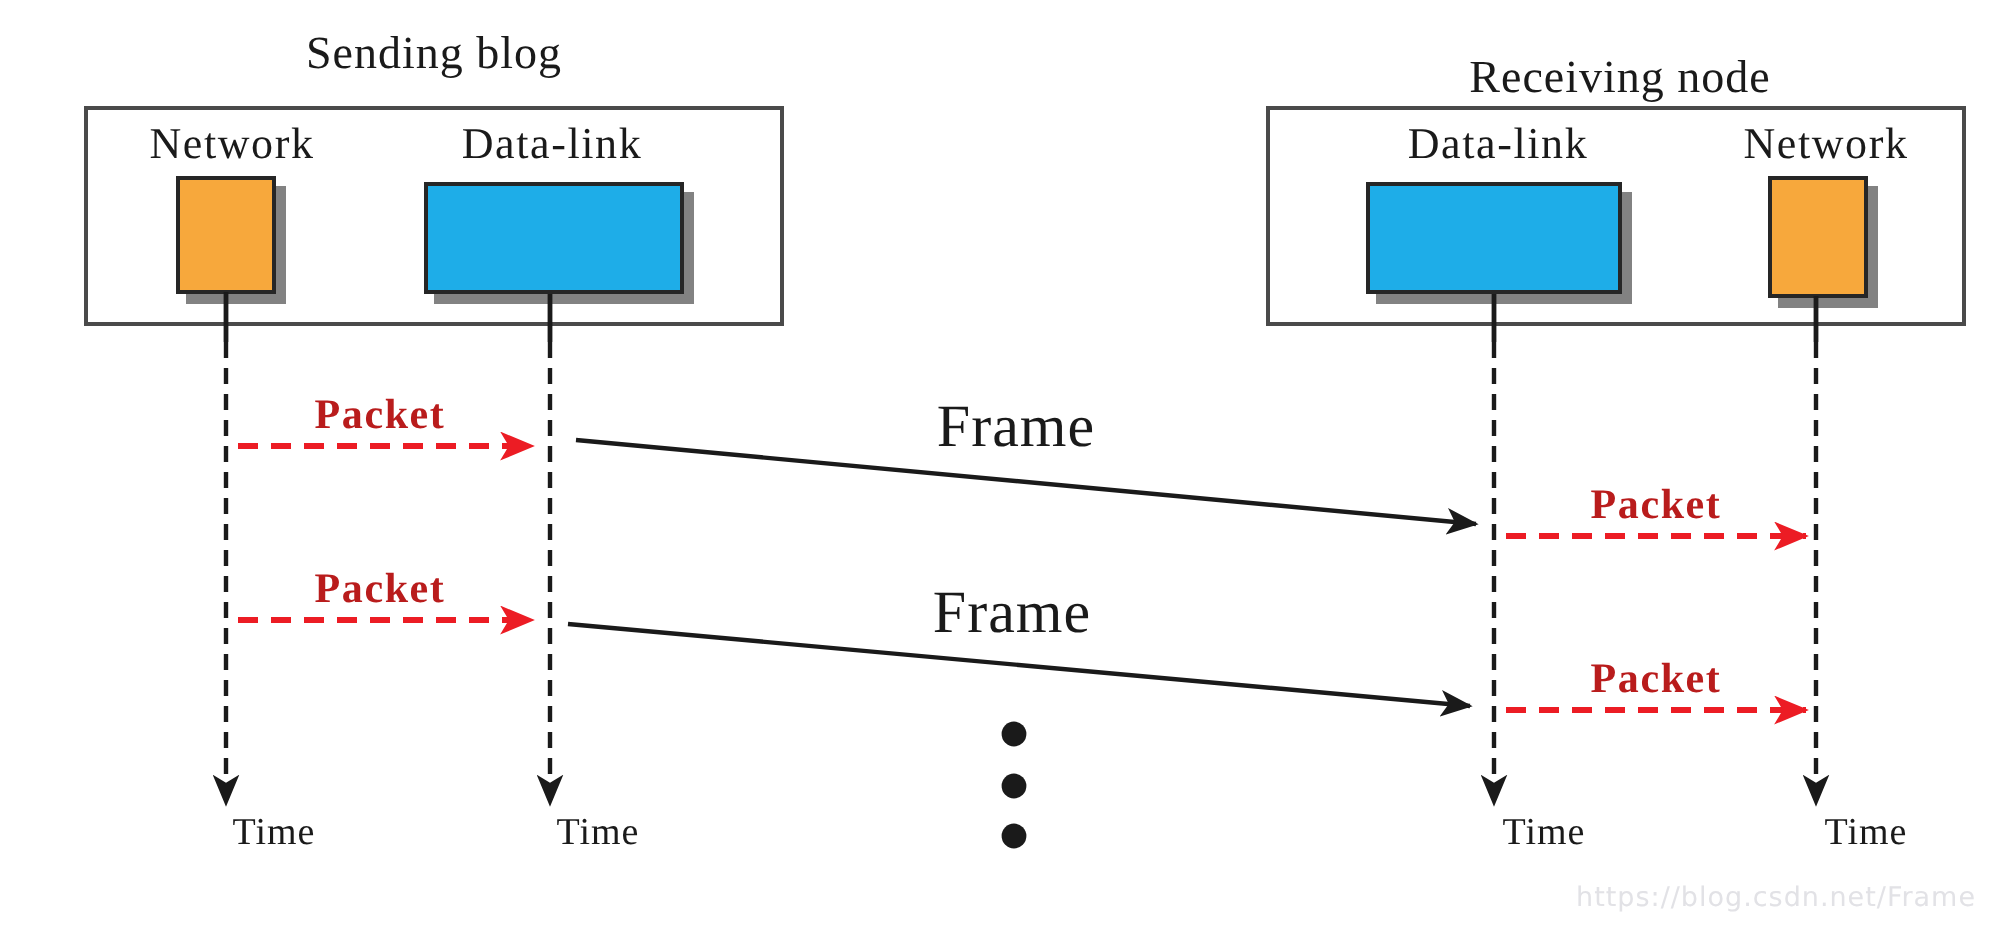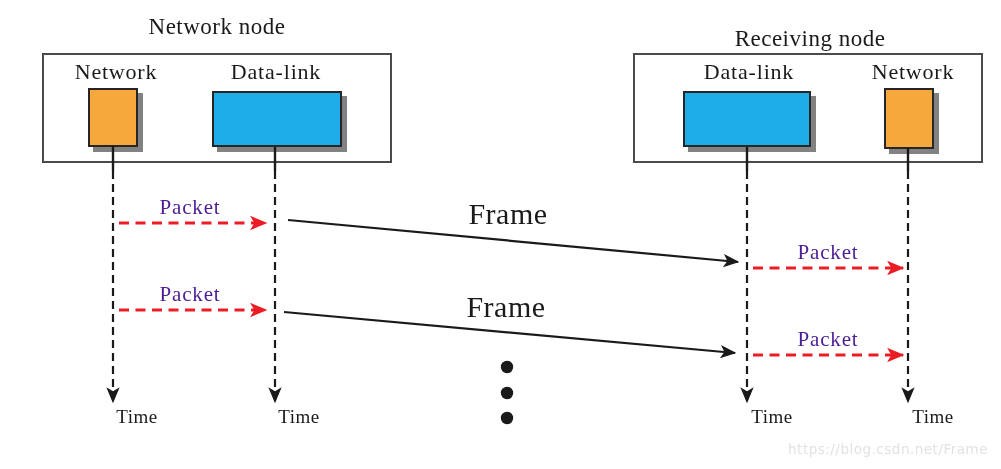--- a/index.html
+++ b/index.html
@@ -6,21 +6,21 @@
   .canvas {
     position:relative; width:1001px; height:469px; background:#ffffff;
     font-family:"Liberation Serif", serif; overflow:hidden;
   }
   
   .t { position:absolute; transform:translateX(-50%); white-space:nowrap; color:#1a1a1a; }
   .node-title  { font-size:23px; letter-spacing:0.5px; }
   .layer-label { font-size:22px; letter-spacing:0.8px; }
   .time-label  { font-size:19px; letter-spacing:0.5px;margin-left:24px; }
   .frame-label { font-size:30px; letter-spacing:0.5px; }
-  .packet-label{ font-size:21px; font-weight:normal; letter-spacing:0.8px; color:#4c1d95; }
+  .packet-label{ font-size:21px; font-weight:bold; letter-spacing:0.8px; color:#b91c1c; }
 
   .node-box {
     position:absolute; box-sizing:border-box;
     border:2px solid #4a4a4a; background:#ffffff;
   }
   .layer-box {
     position:absolute; box-sizing:border-box;
     border:2px solid #262626; box-shadow:5px 5px 0 #828282;
   }
   .network-box  { background:#F7A83C; }
@@ -36,21 +36,21 @@
     position:absolute; right:13px; top:441px;
     font-family:"DejaVu Sans", sans-serif; font-size:13.5px;
     color:#E2E2E6; letter-spacing:0.5px;
   }
 </style>
 </head>
 <body>
 
 <div class="canvas">
 
-  <div class="t node-title" style="left:217px; top:14px;">Network node</div>
+  <div class="t node-title" style="left:217px; top:14px;">Sending blog</div>
   <div class="t node-title" style="left:810px; top:26px;">Receiving node</div>
 
   <div class="node-box" style="left:42px; top:53px; width:350px; height:110px;"></div>
   <div class="node-box" style="left:633px; top:53px; width:350px; height:110px;"></div>
 
   <div class="t layer-label" style="left:116px; top:59px;">Network</div>
   <div class="layer-box network-box" style="left:88px; top:88px; width:50px; height:59px;"></div>
   <div class="t layer-label" style="left:276px; top:59px;">Data-link</div>
   <div class="layer-box datalink-box" style="left:212px; top:91px; width:130px; height:56px;"></div>
 

